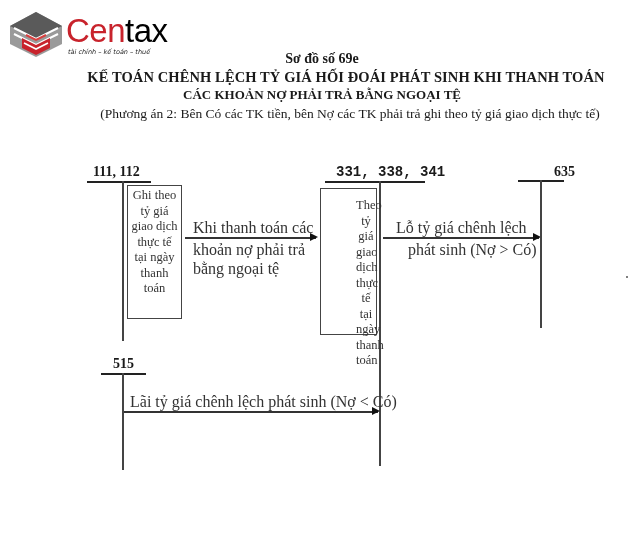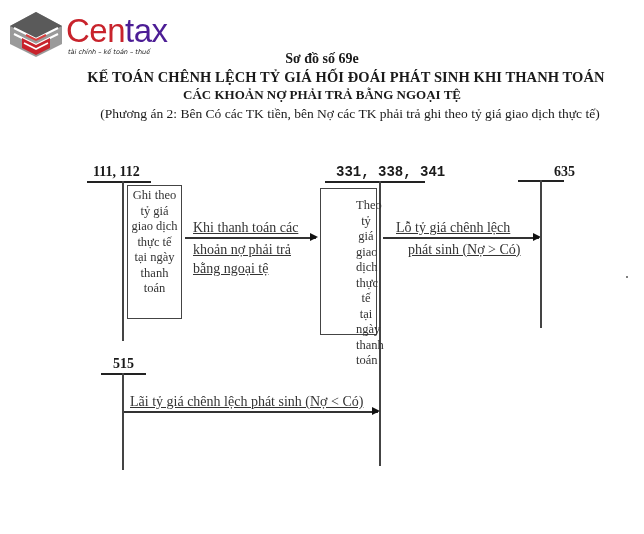--- a/index.html
+++ b/index.html
@@ -3,33 +3,33 @@
 <meta charset="utf-8">
 <style>
   html, body { margin:0; padding:0; background:#ffffff; }
   body { width:644px; height:534px; position:relative; overflow:hidden;
          font-family:"Liberation Serif", "DejaVu Serif", serif; color:#1a1a1a; }
   .abs { position:absolute; }
   .logo { left:8px; top:10px; width:170px; height:50px; }
   .logo-word { position:absolute; left:58px; top:4px; font-family:"Liberation Sans","DejaVu Sans",sans-serif;
                font-size:33px; line-height:34px; letter-spacing:-0.5px; }
   .logo-word .cen { color:#c8232c; }
-  .logo-word .tax { color:#4c1d95; }
+  .logo-word .tax { color:#000000; }
   .logo-tag { position:absolute; left:60px; top:38px; font-family:"DejaVu Sans",sans-serif;
               font-size:6.5px; font-style:italic; color:#222; white-space:nowrap; }
   .t-center { text-align:center; left:0; width:644px; white-space:nowrap; }
   .t1 { top:51px; font-weight:bold; font-size:14px; }
   .t2 { top:69px; font-weight:bold; font-size:14.5px; letter-spacing:0.1px;padding-left:24px; }
   .t3 { top:87px; font-weight:bold; font-size:13px; }
   .t4 { top:106px; font-size:13.5px;padding-left:28px; }
   .acct { font-weight:bold; font-size:14px; white-space:nowrap;text-align:right; }
   .hline { background:#222; height:2px; }
   .vline { background:#444; width:2px; }
   .box { border:1.5px solid #444; box-sizing:border-box; text-align:center; font-size:12.5px; line-height:15.5px; color:#333; }
-  .lbl { font-size:14px; line-height:19px; white-space:nowrap; color:#333;text-decoration:underline; }
+  .lbl { font-size:16px; line-height:19px; white-space:nowrap; color:#333; }
   .arrow { height:1.5px; background:#333; }
   .arrow::after { content:""; position:absolute; right:-2px; top:-4px; border-left:8px solid #111;
                   border-top:4.5px solid transparent; border-bottom:4.5px solid transparent; }
   .dot { width:2px; height:2px; background:#555; border-radius:1px; }
 </style>
 </head>
 <body>
 
 <div class="abs logo">
   <svg class="abs" style="left:0;top:0" width="56" height="48" viewBox="0 0 56 48">

